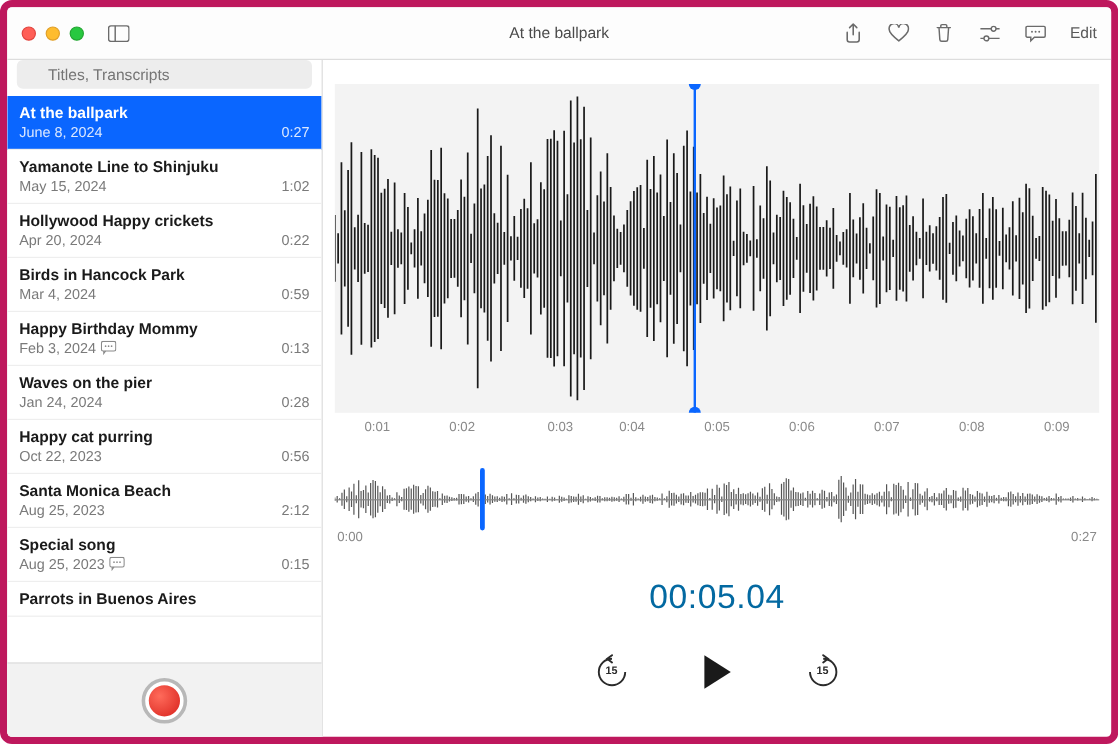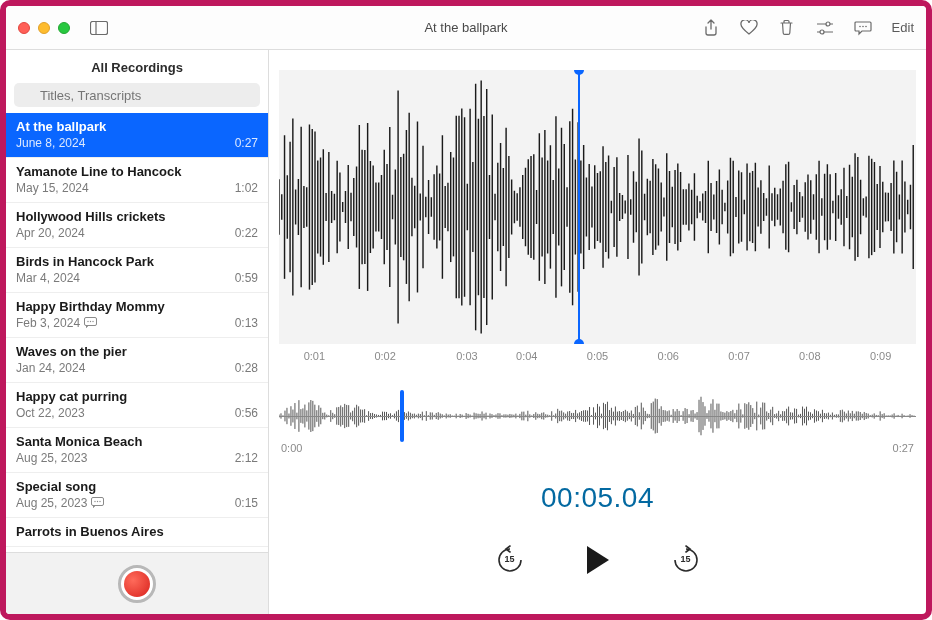--- a/index.html
+++ b/index.html
@@ -110,49 +110,48 @@
             <circle cx="12" cy="6.5" r="0.8" fill="#6b6b6b"></circle>
           </svg>
       </div>
       <div class="edit-btn">Edit</div>
     </div>
   </div>
 
   <div class="body">
 
     <div class="sidebar">
-      <div class="sb-header">All Recordings</div>
       <div class="search-wrap">
         <div class="search-container">
           <span class="search-icon">
             <svg width="14" height="14" viewBox="0 0 14 14">
                 <circle cx="6" cy="6" r="4.5" fill="none" stroke="#8a8a8a" stroke-width="1.3"></circle>
                 <line x1="9.5" y1="9.5" x2="13" y2="13" stroke="#8a8a8a" stroke-width="1.3" stroke-linecap="round"></line>
               </svg>
           </span>
           <input class="search" placeholder="Titles, Transcripts" style="">
         </div>
       </div>
       <div class="list" id="rec-list">
           <div class="item selected">
             <div class="title">At the ballpark</div>
             <div class="row2">
               <span class="date">June 8, 2024</span>
               <span>0:27</span>
             </div>
           </div>
           <div class="item">
-            <div class="title">Yamanote Line to Hancock</div>
+            <div class="title">Yamanote Line to Shinjuku</div>
             <div class="row2">
               <span class="date">May 15, 2024</span>
               <span>1:02</span>
             </div>
           </div>
           <div class="item">
-            <div class="title">Hollywood Hills crickets</div>
+            <div class="title">Hollywood Happy crickets</div>
             <div class="row2">
               <span class="date">Apr 20, 2024</span>
               <span>0:22</span>
             </div>
           </div>
           <div class="item">
             <div class="title">Birds in Hancock Park</div>
             <div class="row2">
               <span class="date">Mar 4, 2024</span>
               <span>0:59</span>

